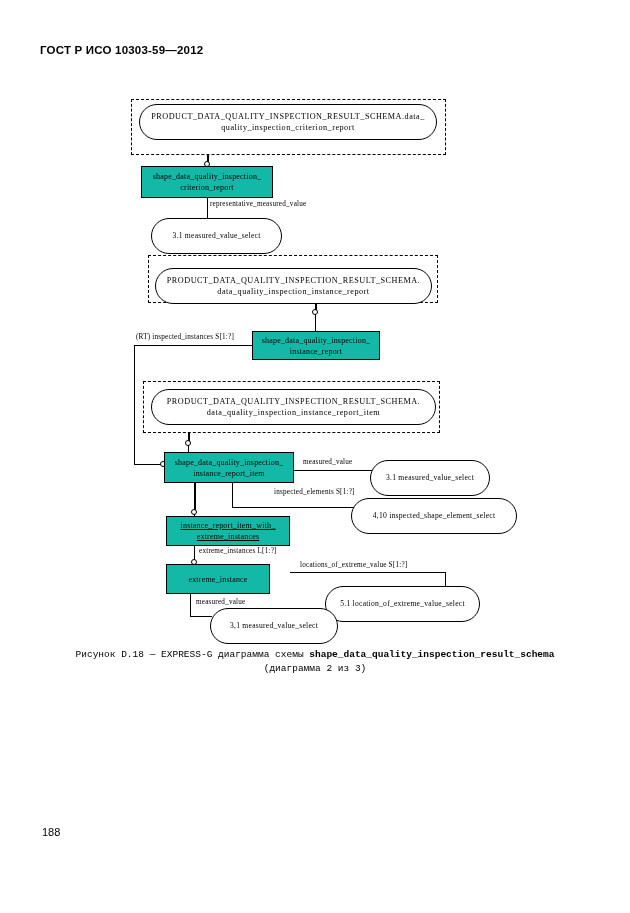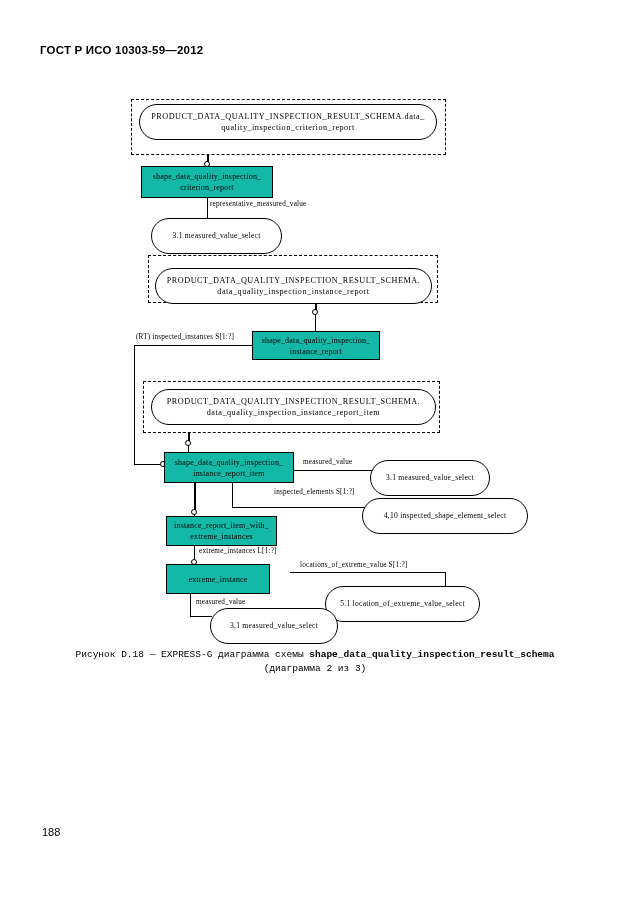--- a/index.html
+++ b/index.html
@@ -220,27 +220,27 @@
     </div>
   </div>
 
   <div class="line-h" style="left:294px; top:470px; width:78px;"></div>
   <div class="edge-label" style="left:303px; top:458px;">measured_value</div>
   <div class="ref-oval" style="left:370px; top:460px; width:120px; height:19px;">3.1  measured_value_select</div>
 
   <div class="line-v" style="left:232px; top:483px; height:24px;"></div>
   <div class="line-h" style="left:232px; top:507px; width:188px;"></div>
   <div class="edge-label" style="left:274px; top:488px;">inspected_elements  S[1:?]</div>
-  <div class="ref-oval" style="left:362px; top:498px; width:166px; height:19px;">4,10  inspected_shape_element_select</div>
+  <div class="ref-oval" style="left:351px; top:498px; width:166px; height:19px;">4,10  inspected_shape_element_select</div>
 
   <div class="line-v thick" style="left:194px; top:483px; height:28px;"></div>
   <div class="circle-node" style="left:191px; top:509px;"></div>
   <div class="line-v" style="left:194px; top:514px; height:3px;"></div>
 
-  <div class="entity-box" style="left:166px; top:516px; width:111px; height:30px;">
+  <div class="entity-box" style="left:166px; top:516px; width:124px; height:30px;text-decoration:underline;">
     <div>
       <span>instance_report_item_with_</span><br>
       <span>extreme_instances</span>
     </div>
   </div>
 
   <div class="line-v" style="left:194px; top:546px; height:16px;"></div>
   <div class="edge-label" style="left:199px; top:547px;">extreme_instances  L[1:?]</div>
   <div class="circle-node" style="left:191px; top:559px;"></div>
 

